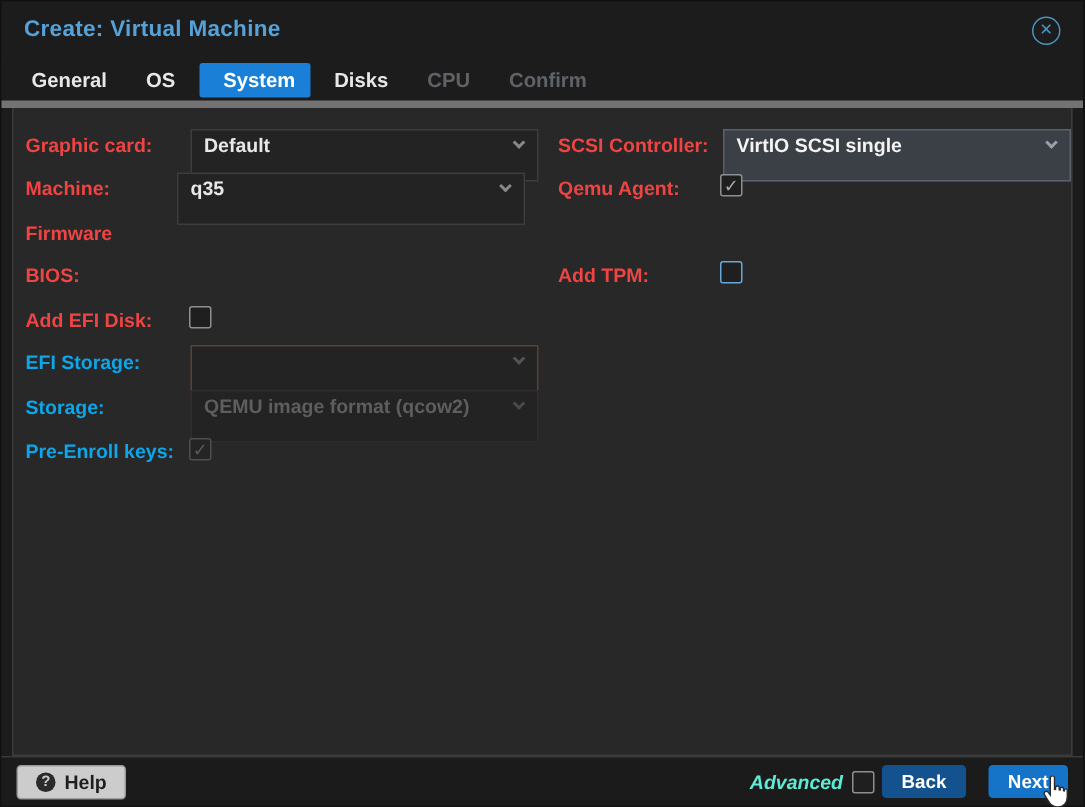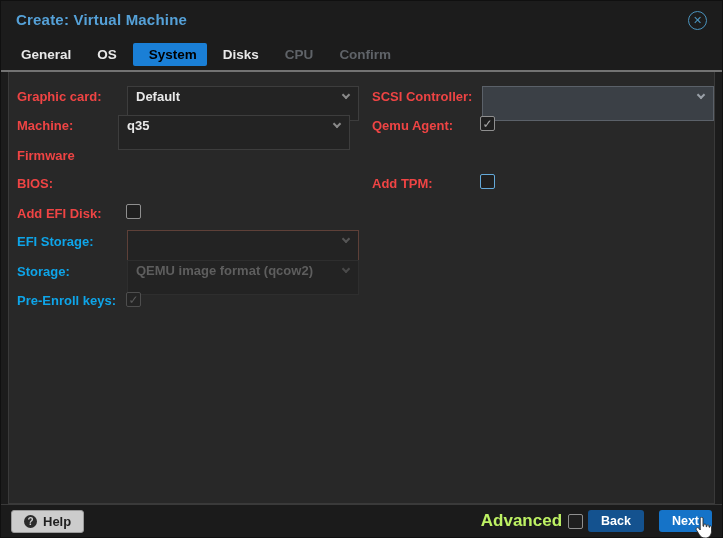--- a/index.html
+++ b/index.html
@@ -21,27 +21,27 @@
     position:absolute; right:15px; top:10px; width:19px; height:19px;
     border:1px solid #4a93bd; border-radius:50%;
     color:#4a93bd; font-size:11px; line-height:17px; text-align:center;
     cursor:pointer;
   }
 
   
   .tabbar {
     position:absolute; left:0; top:38px; right:0; height:33px;
     display:flex; align-items:center; padding-left:10px;
-    border-bottom:2px solid #737373; background:#1c1c1c;
+    border-bottom:5px solid #737373; background:#1c1c1c;
   }
   .tab {
     padding:4px 10px; margin-right:6px; font-size:13.5px; font-weight:700;
     color:#e8e8e8; border-radius:2px; white-space:nowrap;
   }
-  .tab.active { background:#1a7fd6; color:#000000;padding-left:16px; }
+  .tab.active { background:#1a7fd6; color:#ffffff;padding-left:16px; }
   .tab.disabled { color:#5f6368; }
 
   
   .panel {
     position:absolute; left:7px; right:7px; top:71px; bottom:33px;
     background:#282828; border:1px solid #3a3a3a; border-top:none;
   }
 
   .flabel {
     position:absolute; font-size:13px; font-weight:600; color:#ef4444; white-space:nowrap;
@@ -84,21 +84,21 @@
     display:flex; align-items:center; gap:6px;
     background:#cccccc; border:1px solid #9a9a9a; border-radius:3px;
     height:23px; padding:0 12px; cursor:pointer;
   }
   .help-icon {
     width:13px; height:13px; border-radius:50%; background:#2b2b2b;
     color:#cccccc; font-size:10px; font-weight:700; line-height:13px; text-align:center;
   }
   .help-label { font-size:13px; font-weight:600; color:#1f1f1f; }
   .footer-spacer { flex:1; }
-  .advanced-label { font-size:17px; font-weight:600; color:#bef264; margin-right:6px; }
+  .advanced-label { font-size:13px; font-weight:600; color:#5eead4; margin-right:6px;font-style:italic; }
   .advanced-check { position:static; margin-right:5px; }
   .btn {
     height:22px; border:none; border-radius:3px; color:#fff;
     font-family:"Liberation Sans",sans-serif; font-size:12.5px; font-weight:700;
     padding:0 13px; cursor:pointer;
   }
   .btn-back { background:#14528f; margin-right:15px; }
   .btn-next { background:#1573c8; }
 
   .cursor { position:absolute; left:694px; top:516px; z-index:20; pointer-events:none; }
@@ -153,20 +153,21 @@
     <div class="field disabled" style="left:118px; top:188px; width:232px;">
       <span>QEMU image format (qcow2)</span>
       <span class="chev"></span>
     </div>
 
     <span class="flabel disabled" style="left:8px; top:221px;">Pre-Enroll keys:</span>
     <span class="checkbox disabled" style="left:117px; top:220px;">✓</span>
 
     <span class="flabel" style="left:363px; top:17px;">SCSI Controller:</span>
     <div class="field light" style="left:473px; top:14px; width:232px;">
+      <span>VirtIO SCSI single</span>
       <span class="chev"></span>
     </div>
 
     <span class="flabel" style="left:363px; top:46px;">Qemu Agent:</span>
     <span class="checkbox" style="left:471px; top:44px;">✓</span>
 
     <span class="flabel" style="left:363px; top:104px;">Add TPM:</span>
     <span class="checkbox blue" style="left:471px; top:102px;"></span>
   </div>
 

